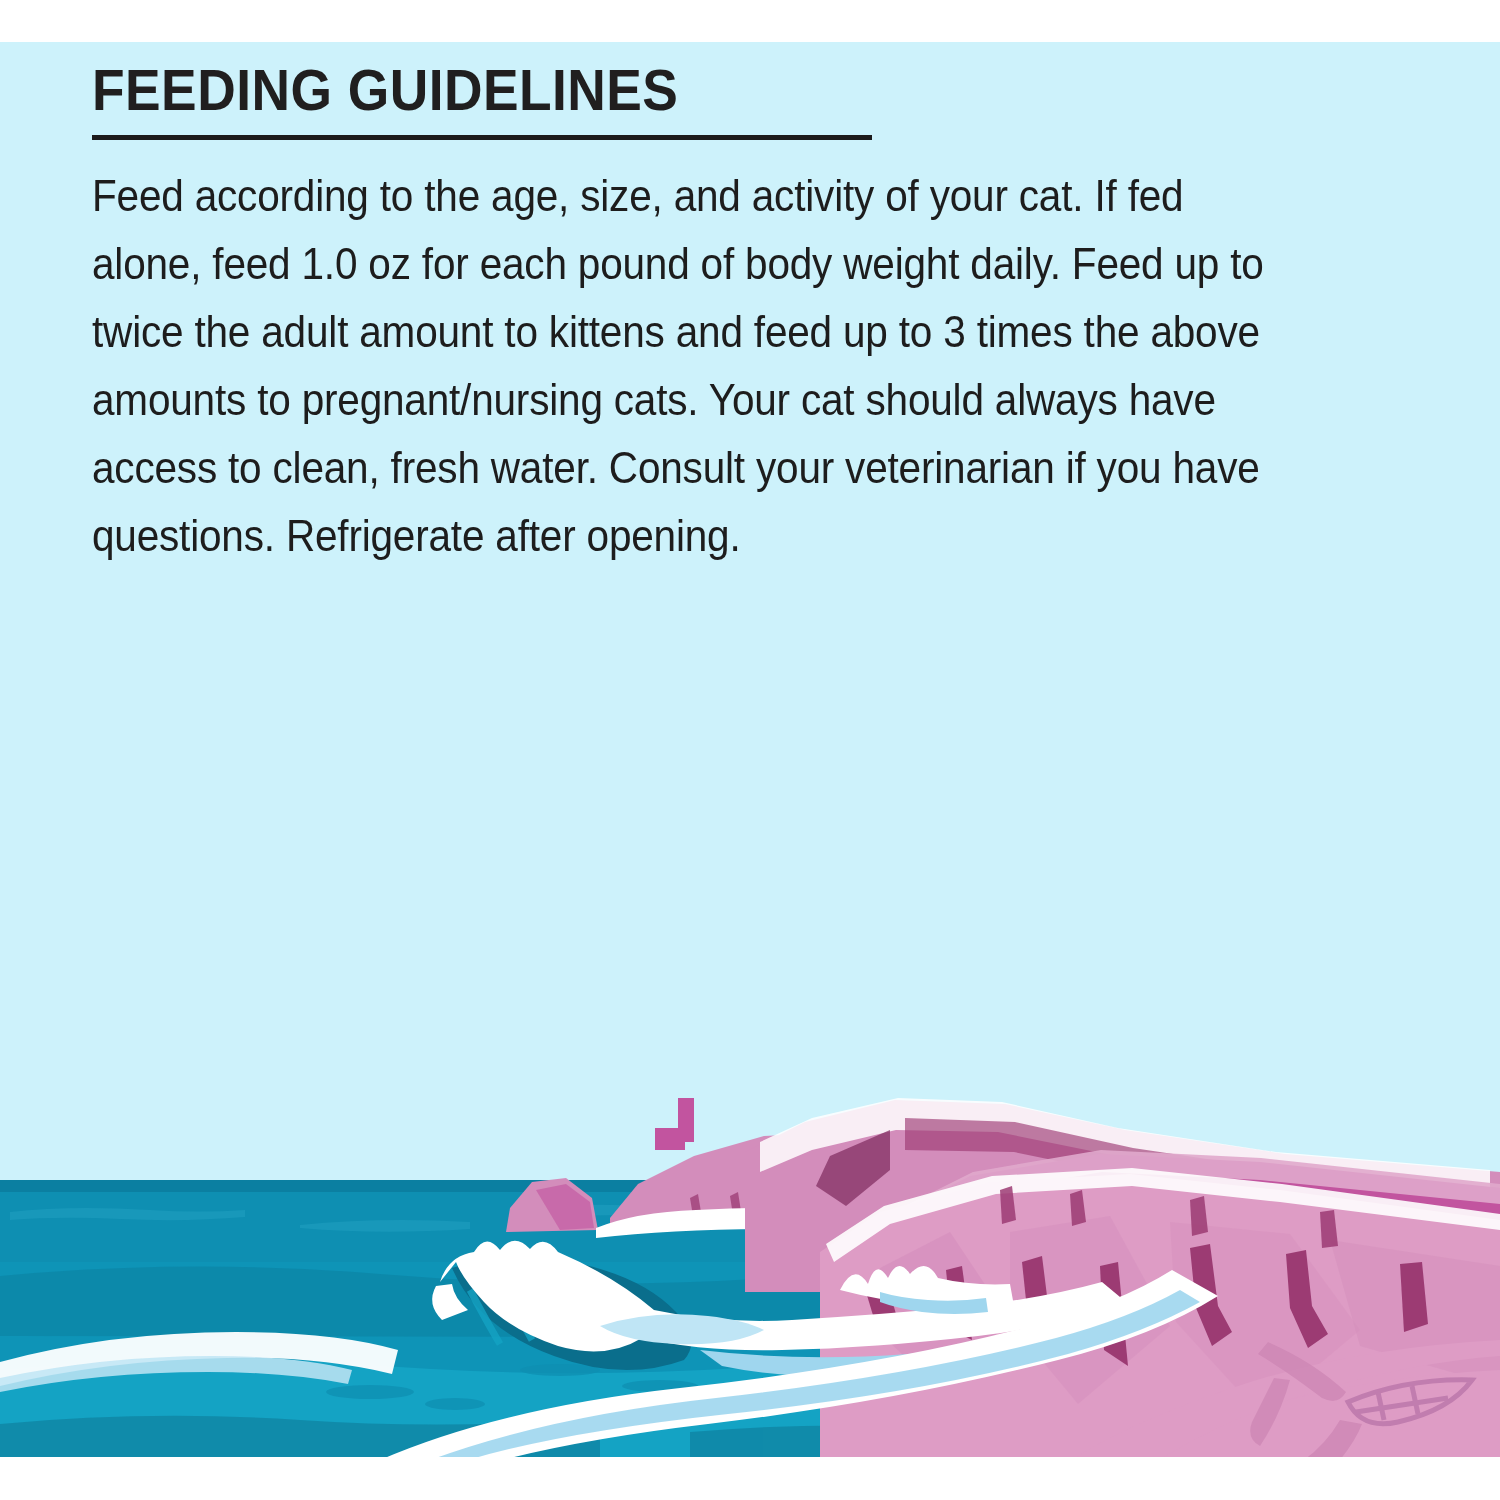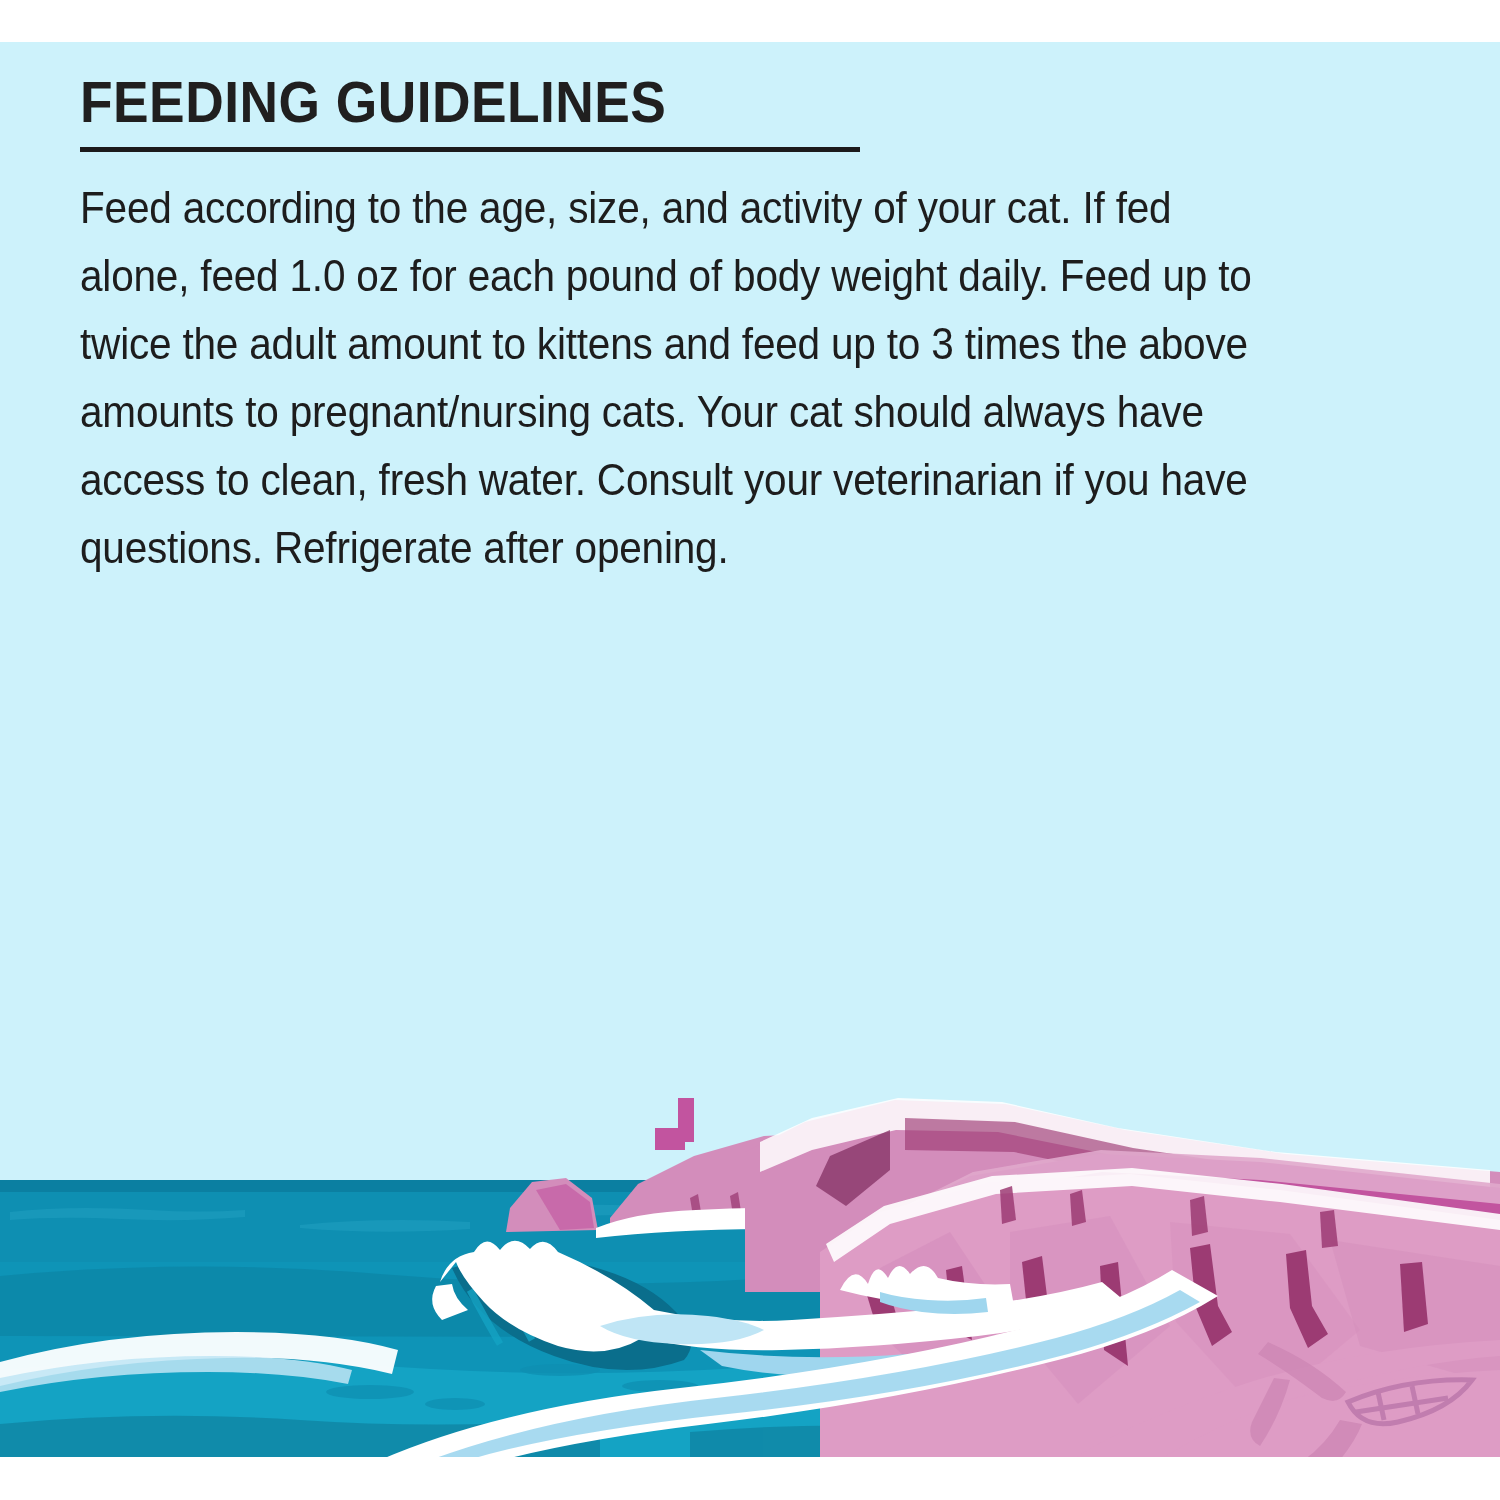--- a/index.html
+++ b/index.html
@@ -35,24 +35,23 @@
   .band-bottom {
     position: absolute;
     left: 0; top: 1457px;
     width: 1500px; height: 43px;
     background: #ffffff;
   }
 
   
   .content {
     position: absolute;
-    left: 80px;
+    left: 92px;
     top: 42px;
     width: 1320px;
-    margin-top: 12px;
   }
   .title {
     margin: 0;
     padding: 0;
     font-family: "Liberation Sans Narrow", "Liberation Sans", sans-serif;
     font-weight: 700;
     font-size: 58px;
     line-height: 64px;
     letter-spacing: 0.5px;
     color: #201f1f;

